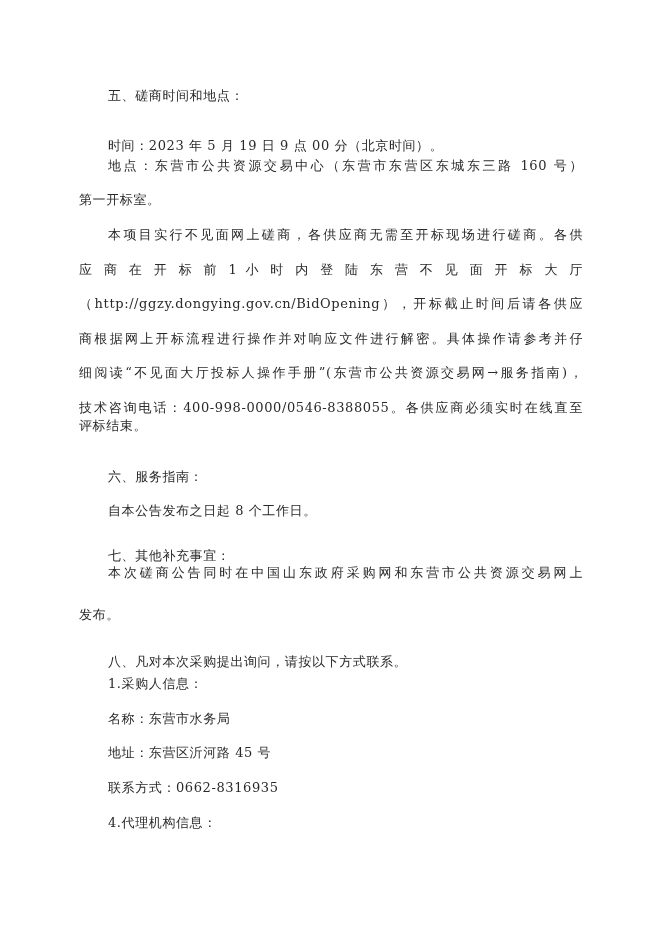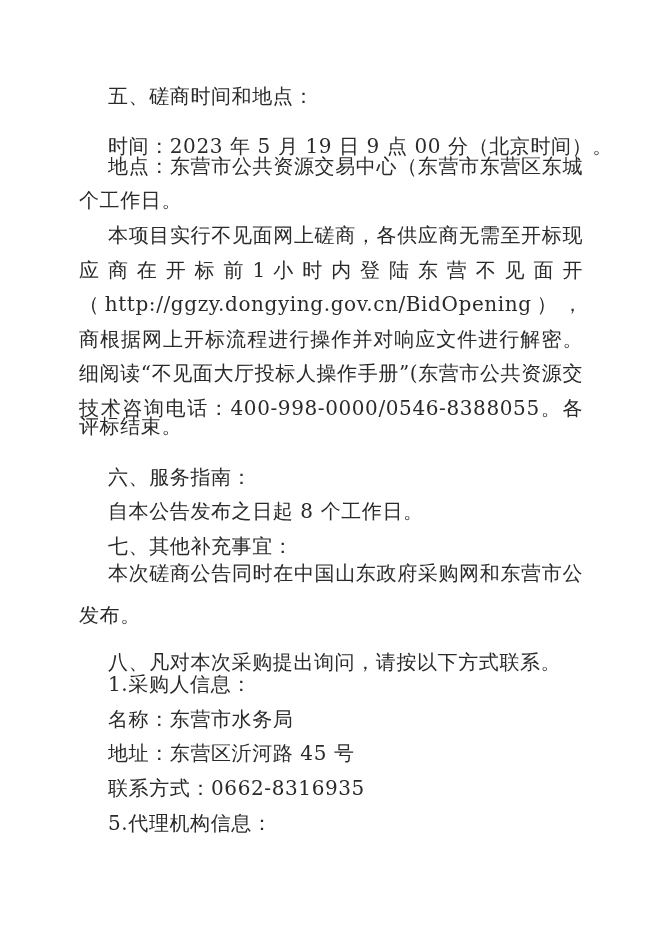--- a/index.html
+++ b/index.html
@@ -19,53 +19,53 @@
       position: absolute;
       left: 79px;
       top: 84px;
       width: 504px;
     }
     .line {
       position: absolute;
       left: 0;
       height: 24px;
       line-height: 24px;
-      font-size: 20px;
+      font-size: 13px;
       white-space: nowrap;
       letter-spacing: 0.6px;
     }
     .indent { left: 29px; }
     .justify {
       width: 504px;
       text-align: justify;
       text-align-last: justify;
       white-space: normal;
       overflow: hidden;
     }
     .justify.indent { width: 475px; }
   </style>
 </head>
 <body>
 
 <div class="page">
   <div class="line indent" style="top:0px">五、磋商时间和地点：</div>
   <div class="line indent" style="top:50px">时间：2023 年 5 月 19 日 9 点 00 分（北京时间）。</div>
   <div class="line indent justify" style="top:70px">地点：东营市公共资源交易中心（东营市东营区东城东三路 160 号）</div>
-  <div class="line" style="top:104px">个工作日。</div>
+  <div class="line" style="top:104px">第一开标室。</div>
   <div class="line indent justify" style="top:139px">本项目实行不见面网上磋商，各供应商无需至开标现场进行磋商。各供</div>
   <div class="line justify" style="top:174px">应 商 在 开 标 前 1 小 时 内 登 陆 东 营 不 见 面 开 标 大 厅</div>
   <div class="line justify" style="top:208px">（http://ggzy.dongying.gov.cn/BidOpening），开标截止时间后请各供应</div>
   <div class="line justify" style="top:243px">商根据网上开标流程进行操作并对响应文件进行解密。具体操作请参考并仔</div>
   <div class="line justify" style="top:277px">细阅读“不见面大厅投标人操作手册”(东营市公共资源交易网→服务指南)，</div>
   <div class="line justify" style="top:312px">技术咨询电话：400-998-0000/0546-8388055。各供应商必须实时在线直至</div>
   <div class="line" style="top:330px">评标结束。</div>
   <div class="line indent" style="top:381px">六、服务指南：</div>
   <div class="line indent" style="top:415px">自本公告发布之日起 8 个工作日。</div>
-  <div class="line indent" style="top:450px">七、其他补充事宜：</div>
+  <div class="line indent" style="top:460px">七、其他补充事宜：</div>
   <div class="line indent justify" style="top:477px">本次磋商公告同时在中国山东政府采购网和东营市公共资源交易网上</div>
   <div class="line" style="top:519px">发布。</div>
   <div class="line indent" style="top:566px">八、凡对本次采购提出询问，请按以下方式联系。</div>
   <div class="line indent" style="top:588px">1.采购人信息：</div>
   <div class="line indent" style="top:623px">名称：东营市水务局</div>
   <div class="line indent" style="top:657px">地址：东营区沂河路 45 号</div>
   <div class="line indent" style="top:692px">联系方式：0662-8316935</div>
-  <div class="line indent" style="top:727px">5.代理机构信息：</div>
+  <div class="line indent" style="top:727px">4.代理机构信息：</div>
 </div>
 
 </body></html>

